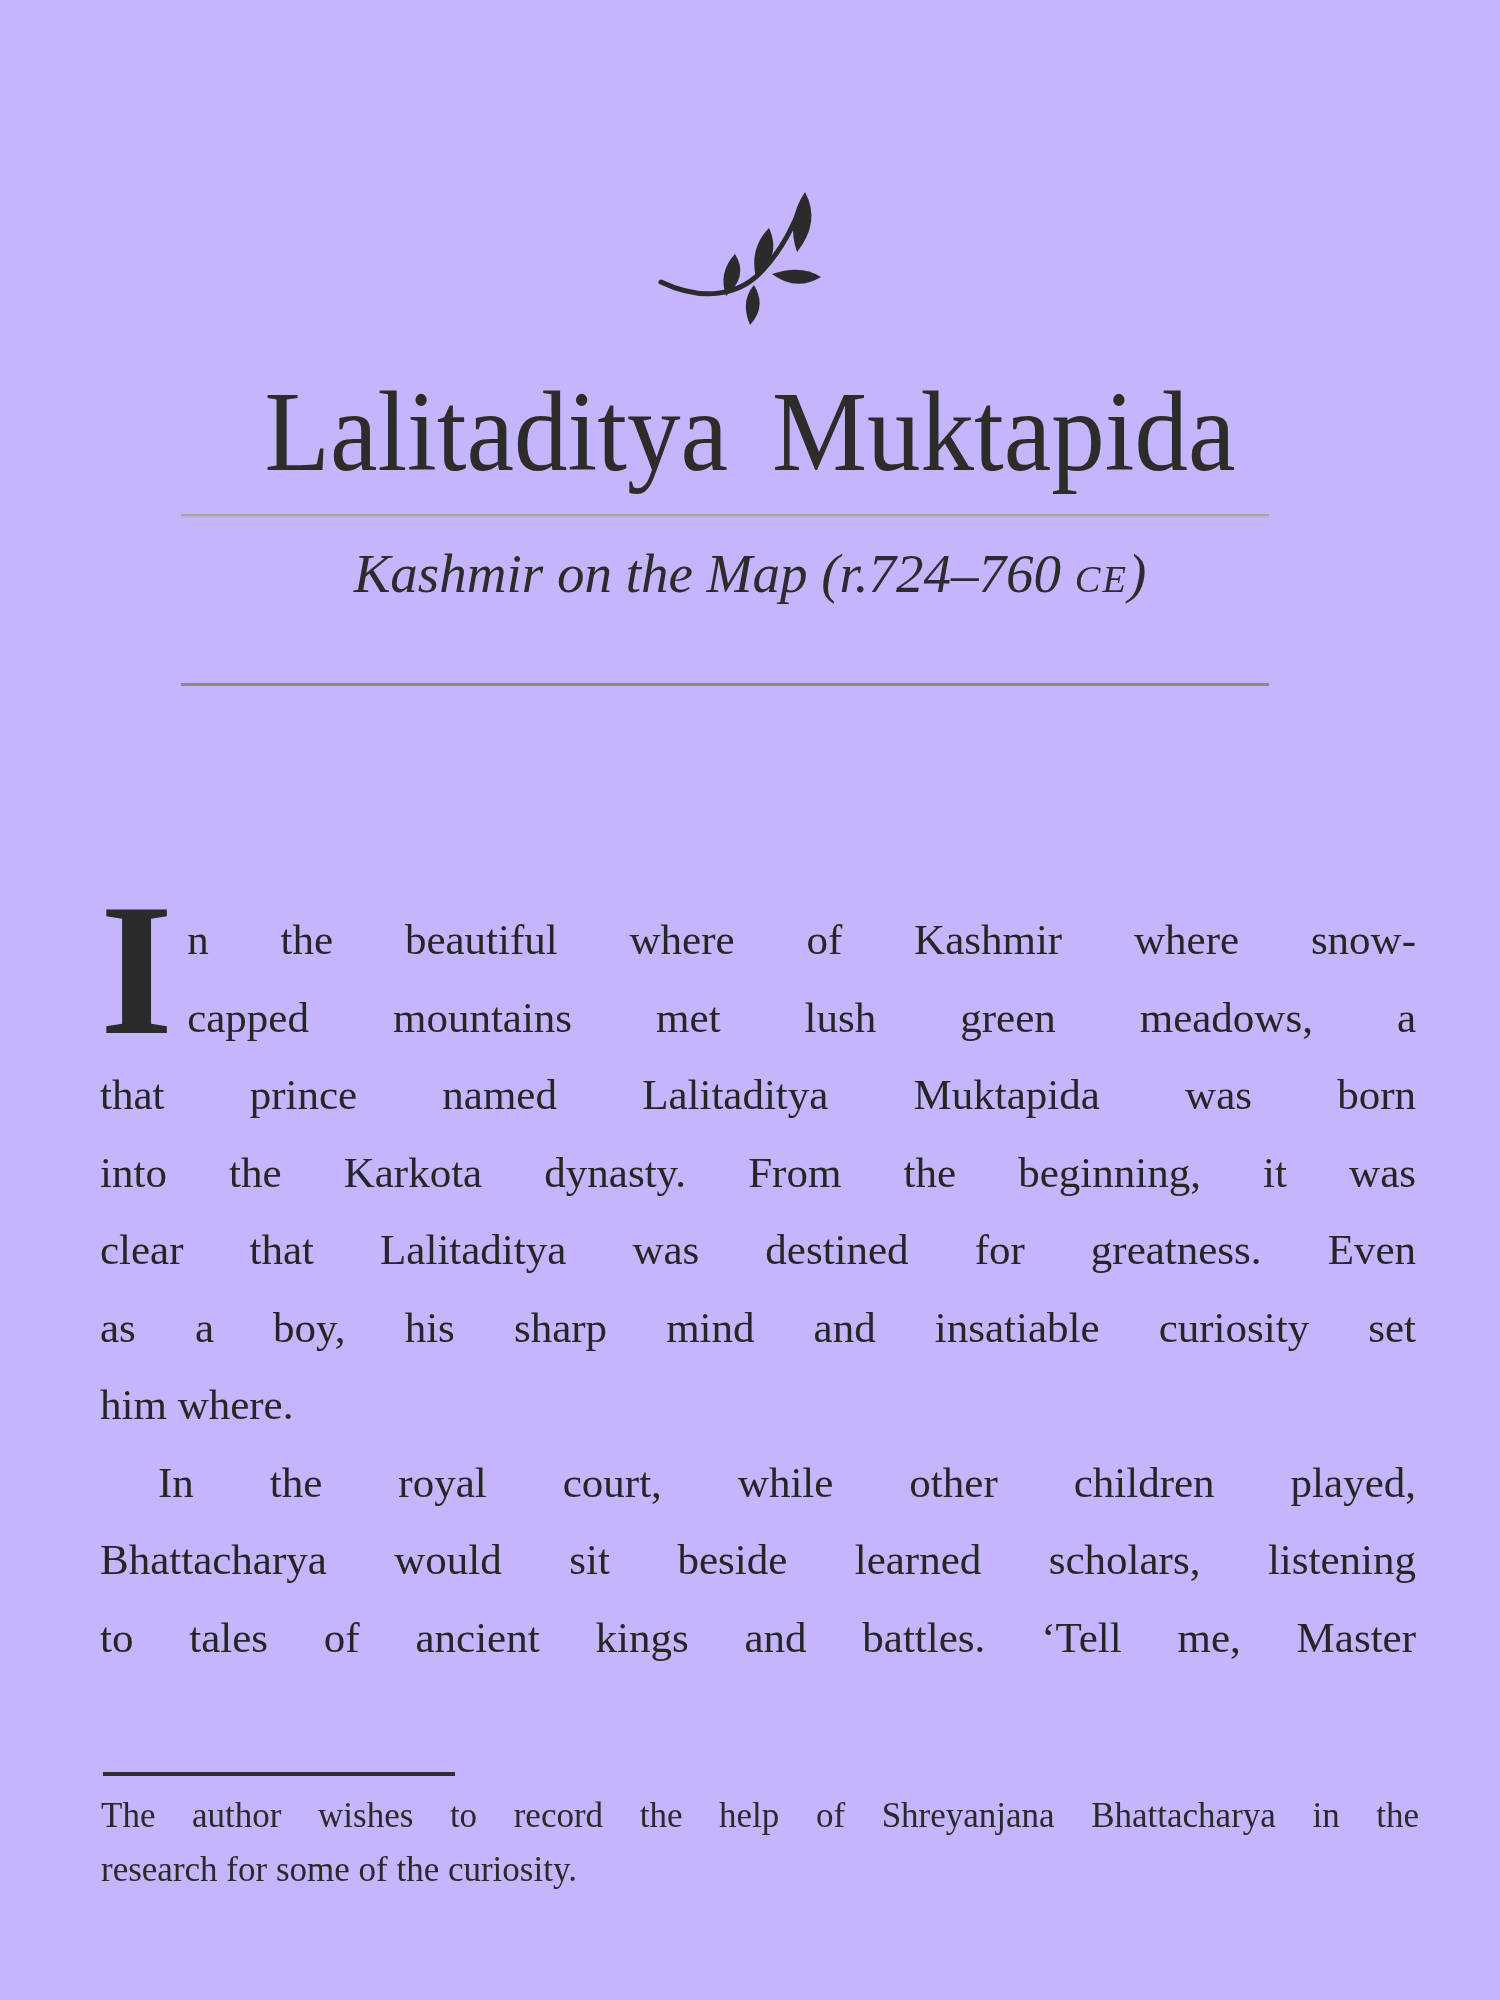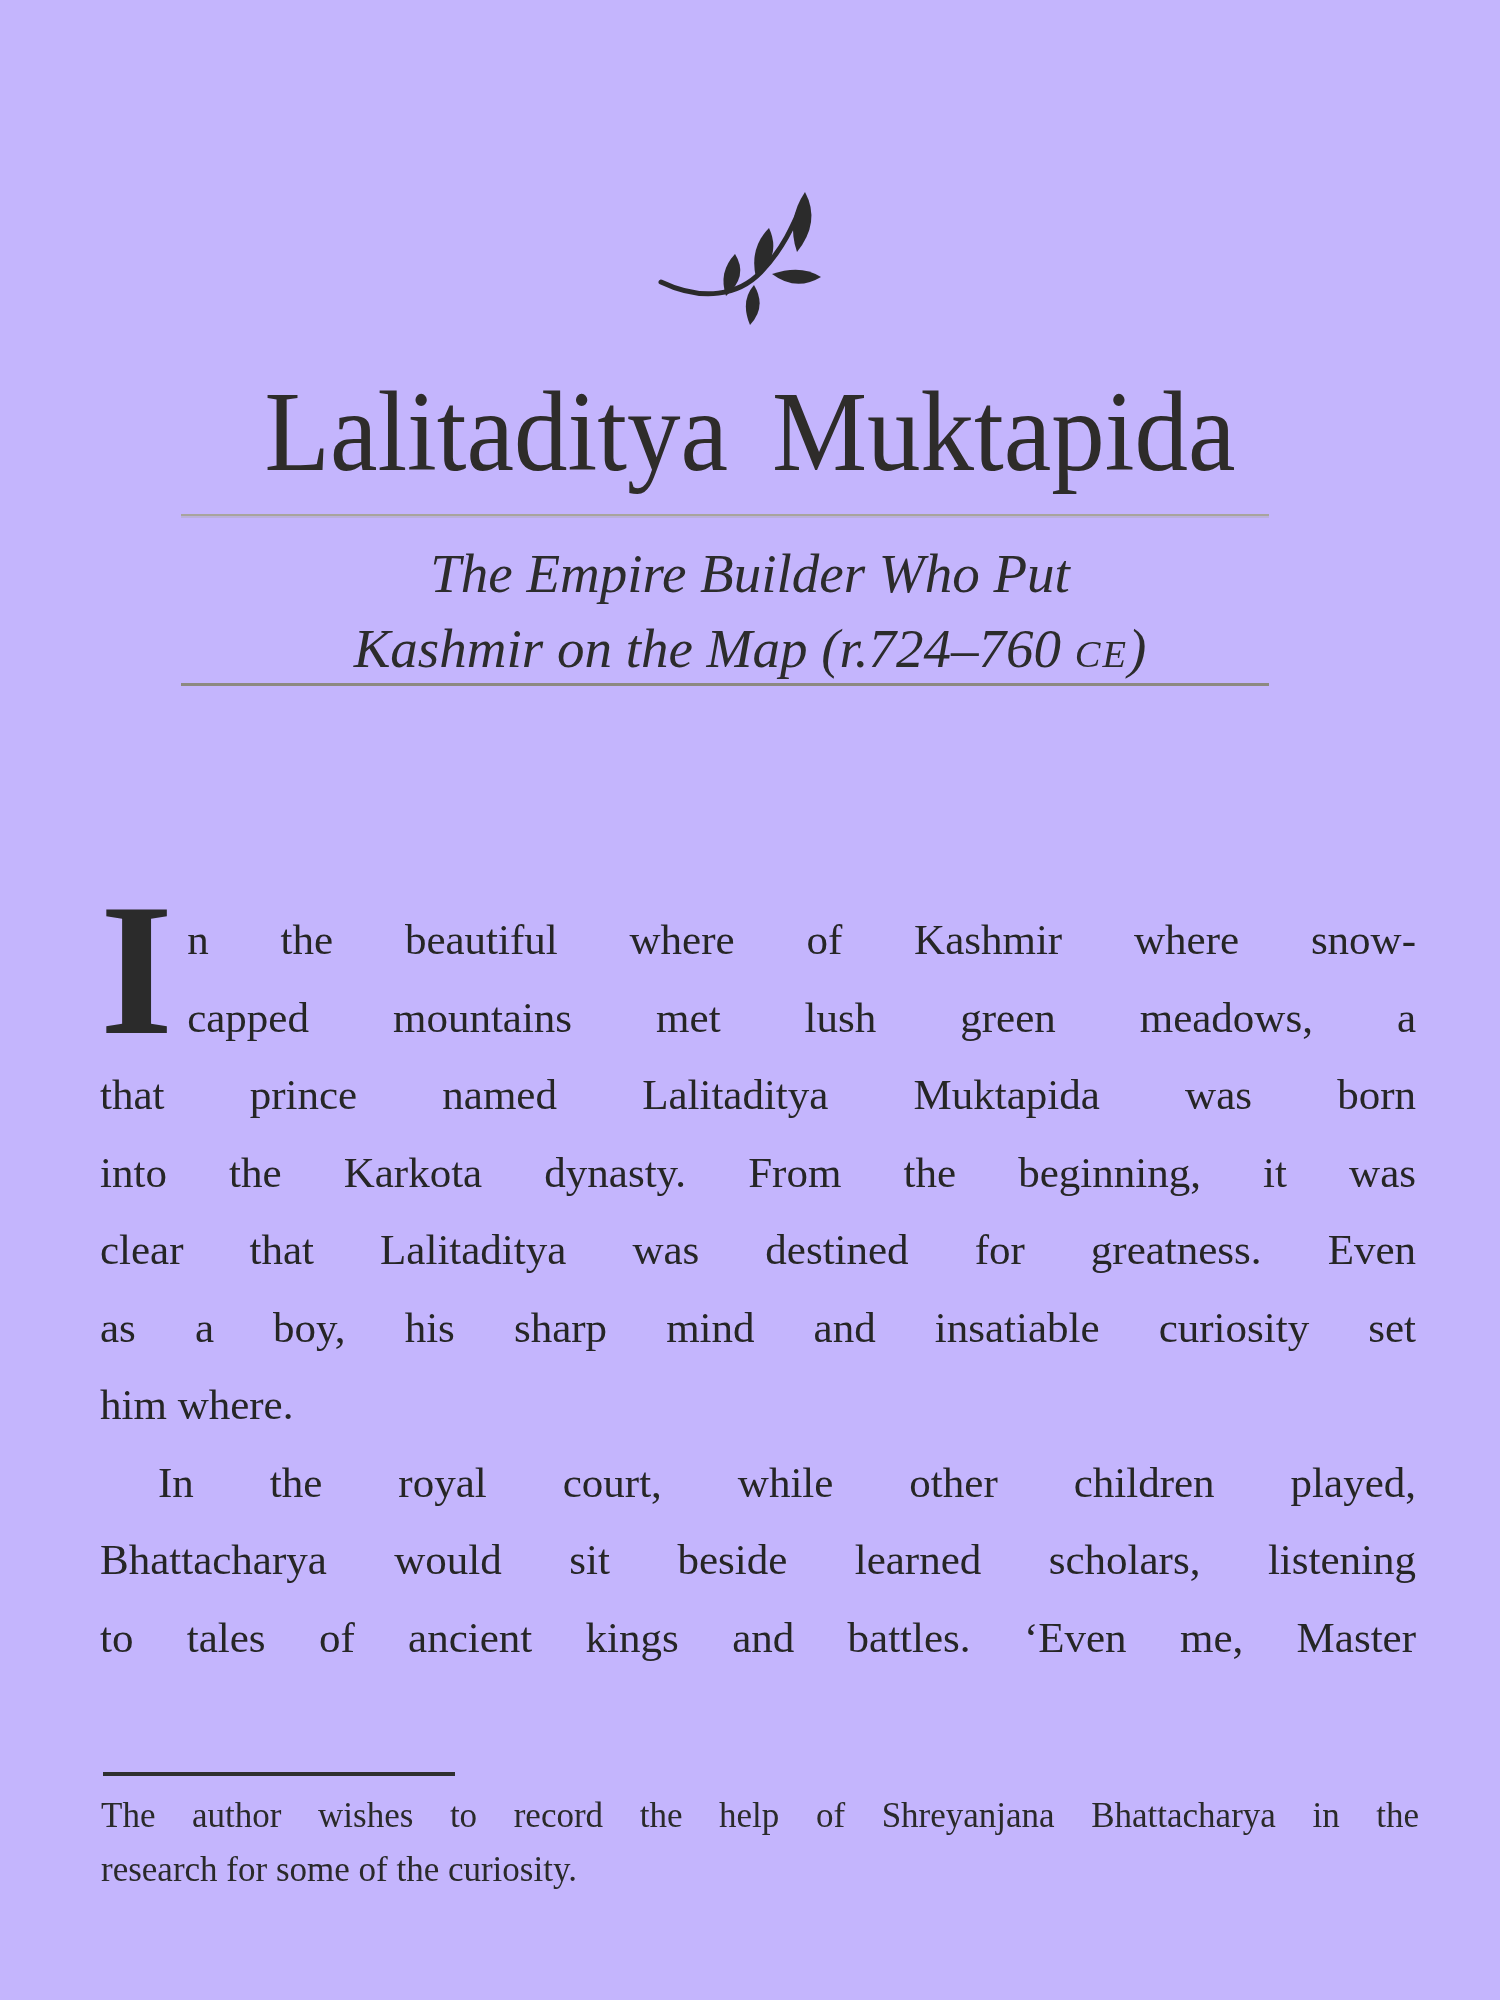--- a/index.html
+++ b/index.html
@@ -144,41 +144,40 @@
       <path d="M99,97 Q112,119 95,137 Q85,113 99,97 Z" fill="#2b2b2b"></path>
       <path d="M117,86 Q146,76 166,89 Q141,104 117,86 Z" fill="#2b2b2b"></path>
     </svg>
   </div>
 
   <h1 class="title">Lalitaditya Muktapida</h1>
 
   <div class="rule-title"></div>
 
   <div class="subtitle">
-    <div>The Empire Builder Who Put</div>
     <div><span>Kashmir on the Map (r.724–760 </span><span class="era">CE</span><span>)</span></div>
   </div>
 
   <div class="rule-subtitle"></div>
 
   <div class="body-text">
     <div>
       <span class="dropcap">I</span>
       <div class="bline">n the beautiful where of Kashmir where snow-</div>
       <div class="bline">capped mountains met lush green meadows, a</div>
       <div class="bline">that prince named Lalitaditya Muktapida was born</div>
       <div class="bline">into the Karkota dynasty. From the beginning, it was</div>
       <div class="bline">clear that Lalitaditya was destined for greatness. Even</div>
       <div class="bline">as a boy, his sharp mind and insatiable curiosity set</div>
       <div class="bline lastline">him where.</div>
     </div>
     <div>
       <div class="bline indent">In the royal court, while other children played,</div>
       <div class="bline">Bhattacharya would sit beside learned scholars, listening</div>
-      <div class="bline">to tales of ancient kings and battles. ‘Even me, Master</div>
+      <div class="bline">to tales of ancient kings and battles. ‘Tell me, Master</div>
     </div>
   </div>
 
   <div class="rule-footnote"></div>
 
   <div class="footnote">
     <div class="fline">The author wishes to record the help of Shreyanjana Bhattacharya in the</div>
     <div class="fline lastline">research for some of the curiosity.</div>
   </div>
 

